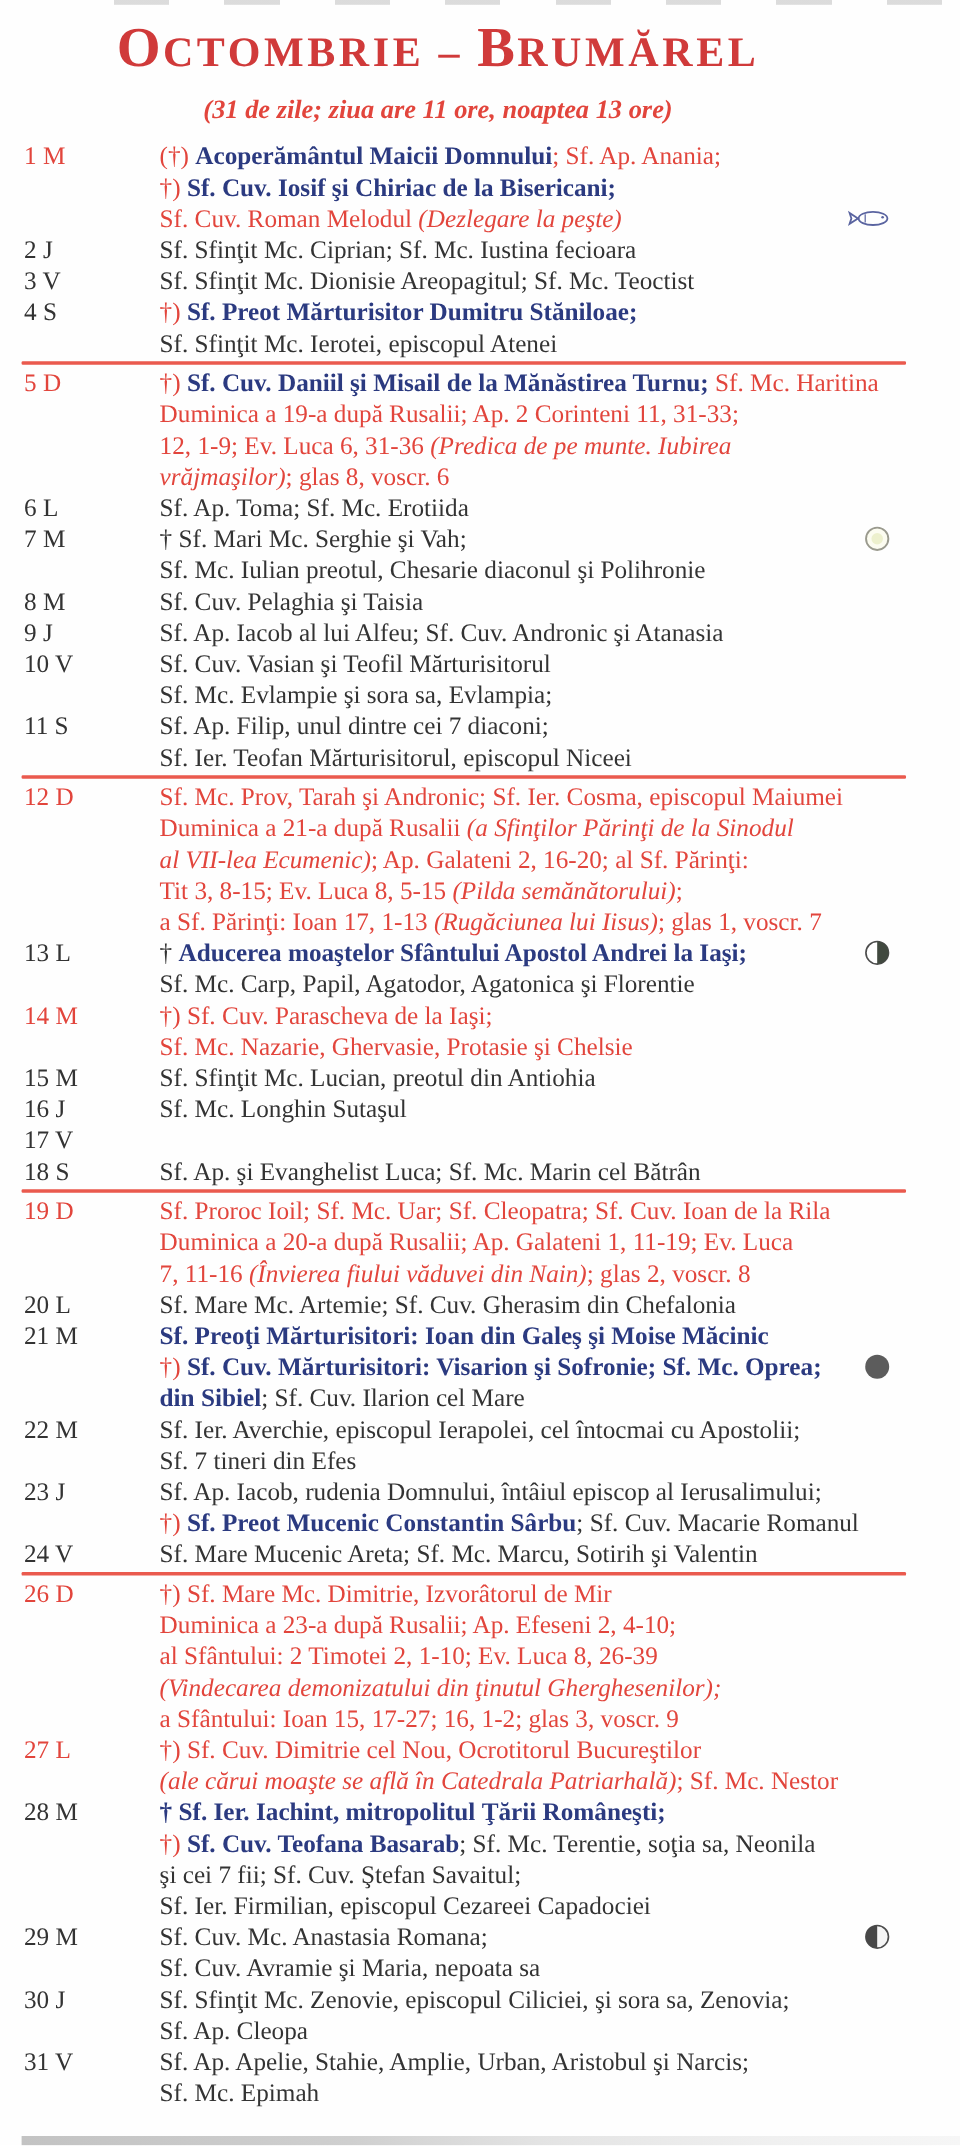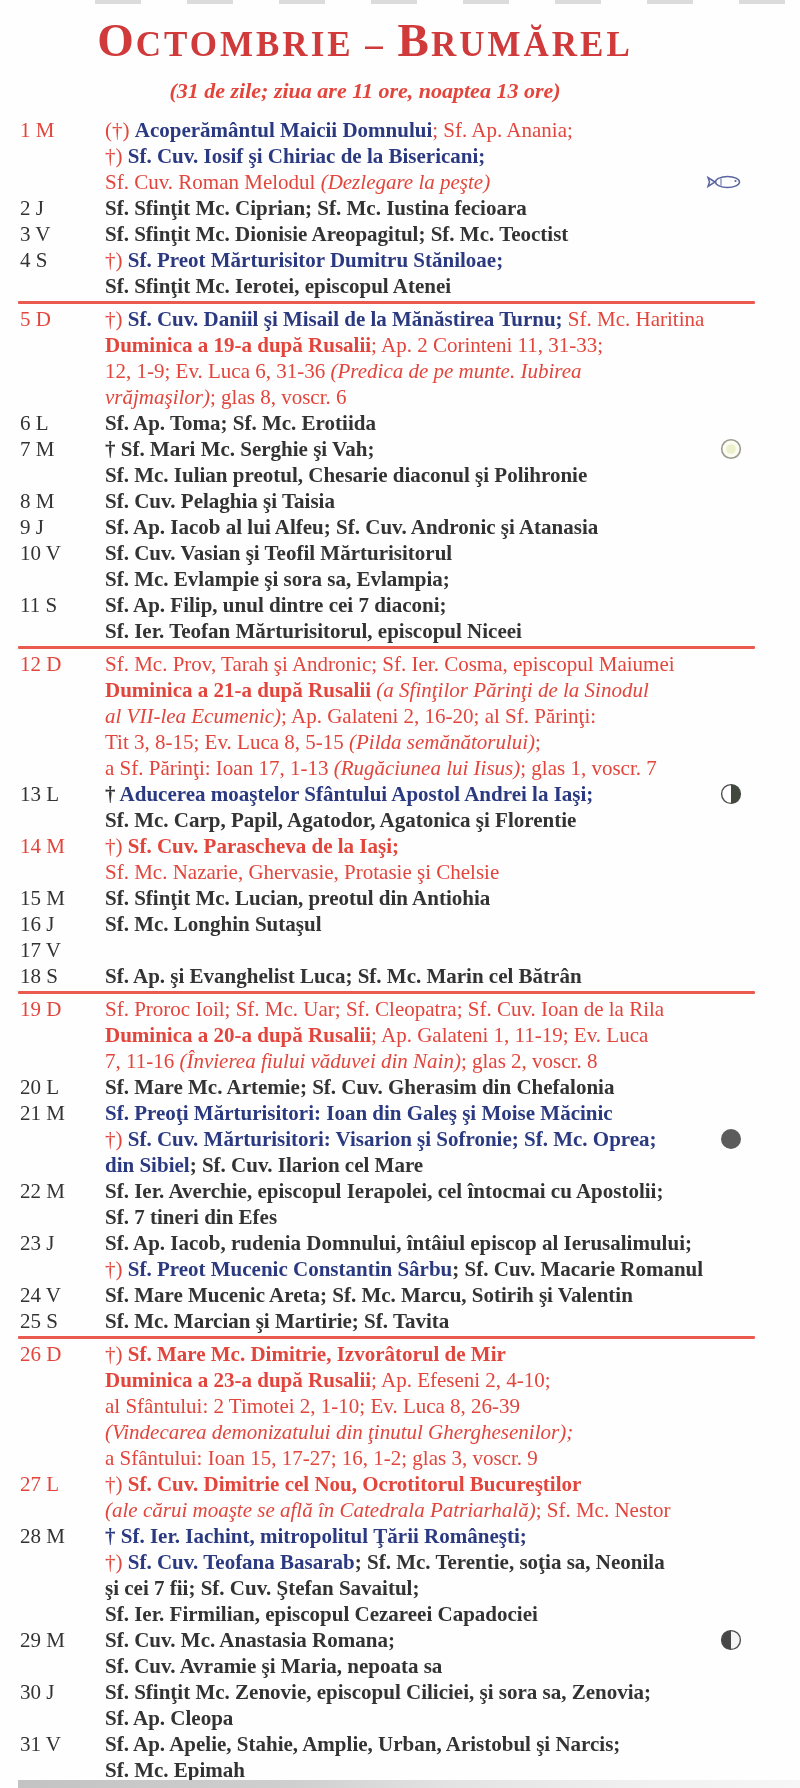--- a/index.html
+++ b/index.html
@@ -36,39 +36,39 @@
     font-size:22px;
     line-height:24px;
     margin-top:2px;
   }
   .day-list{margin-top:14px;}
   .sep{
     height:3px;background:var(--sep);
     margin:2px 45px 2px 18px;
     border-radius:1px;
   }
-  .day{display:flex;align-items:flex-start;}
+  .day{display:flex;align-items:flex-start;gap:28px;}
   .dlab{
     flex:0 0 85px;
     padding-left:20px;
     font-size:21px;line-height:26px;
     color:var(--ink);
     white-space:nowrap;
   }
   .red-day .dlab{color:var(--red);}
   .dbody{flex:1;}
   .ln{
     position:relative;
     font-size:21px;line-height:26px;
     white-space:nowrap;
     color:var(--ink);
   }
-  .s-k{color:var(--ink);font-weight:bold;}
+  .s-k{color:var(--ink);}
   .s-r{color:var(--red);}
-  .s-rb{color:var(--red);font-weight:bold;text-align:right;}
+  .s-rb{color:var(--red);font-weight:normal;text-align:right;}
   .s-ri{color:var(--red);font-style:italic;}
   .s-nb{color:var(--navy);font-weight:bold;}
   .icon{
     position:absolute;right:58px;top:50%;
     transform:translateY(-50%);
     display:inline-flex;line-height:0;
   }
   .icon svg{display:block;}
 </style>
 </head>
@@ -262,26 +262,20 @@
           <div class="ln"><span class="s-k">Sf. Ap. Iacob, rudenia Domnului, întâiul episcop al Ierusalimului;</span></div>
           <div class="ln"><span class="s-r">†) </span><span class="s-nb">Sf. Preot Mucenic Constantin Sârbu</span><span class="s-k">; Sf. Cuv. Macarie Romanul</span></div>
         </div>
       </div>
       <div class="day">
         <div class="dlab">24 V</div>
         <div class="dbody">
           <div class="ln"><span class="s-k">Sf. Mare Mucenic Areta; Sf. Mc. Marcu, Sotirih şi Valentin</span></div>
         </div>
       </div>
-      <div class="day">
-        <div class="dlab">25 S</div>
-        <div class="dbody">
-          <div class="ln"><span class="s-k">Sf. Mc. Marcian şi Martirie; Sf. Tavita</span></div>
-        </div>
-      </div>
       <div class="sep"></div>
       <div class="day red-day">
         <div class="dlab">26 D</div>
         <div class="dbody">
           <div class="ln"><span class="s-r">†) </span><span class="s-rb">Sf. Mare Mc. Dimitrie, Izvorâtorul de Mir</span></div>
           <div class="ln"><span class="s-rb">Duminica a 23-a după Rusalii</span><span class="s-r">; Ap. Efeseni 2, 4-10;</span></div>
           <div class="ln"><span class="s-r">al Sfântului: 2 Timotei 2, 1-10; Ev. Luca 8, 26-39</span></div>
           <div class="ln"><span class="s-ri">(Vindecarea demonizatului din ţinutul Gherghesenilor);</span></div>
           <div class="ln"><span class="s-r">a Sfântului: Ioan 15, 17-27; 16, 1-2; glas 3, voscr. 9</span></div>
         </div>

